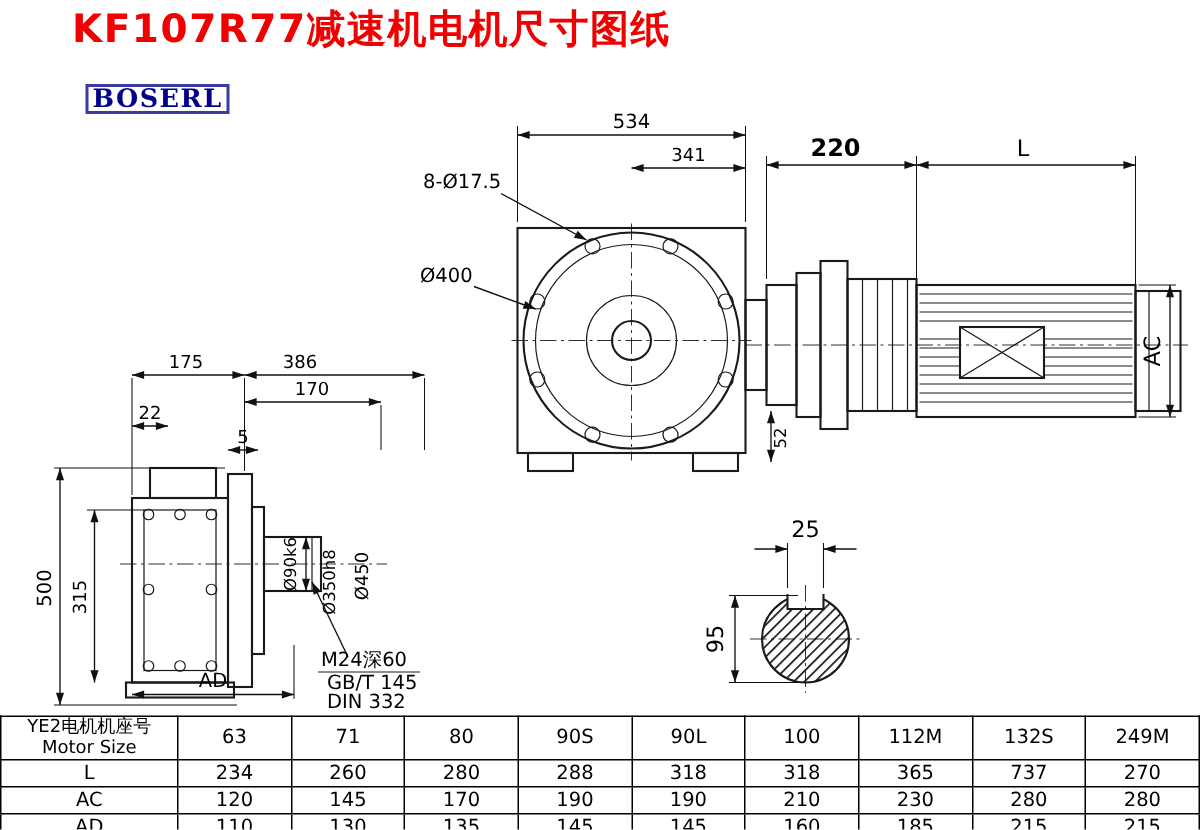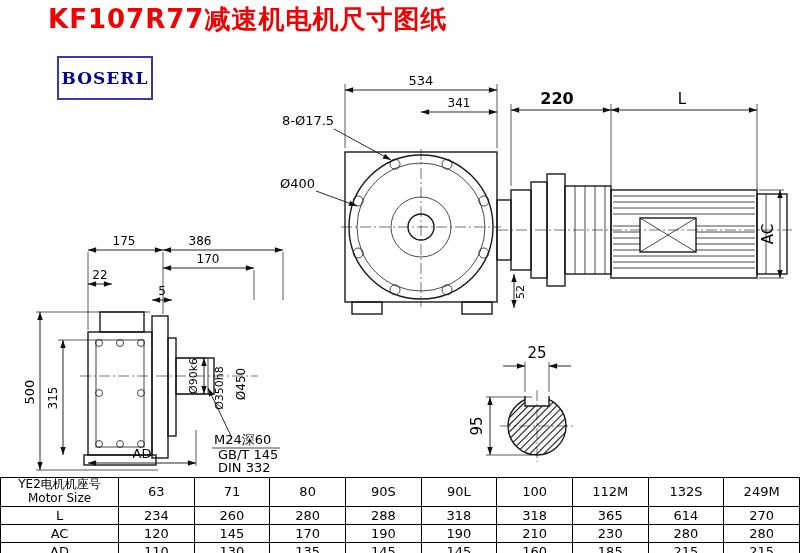--- a/index.html
+++ b/index.html
@@ -1,21 +1,21 @@
 <!DOCTYPE html>
 <html><head>
 <meta charset="utf-8">
 <style>
   *{margin:0;padding:0;box-sizing:border-box;}
   html,body{width:800px;height:553px;background:#fff;overflow:hidden;
     font-family:"DejaVu Sans","Liberation Sans",sans-serif;color:#000;}
   .page{position:relative;width:800px;height:553px;background:#fff;}
   .drawing-area{position:absolute;left:0;top:0;width:800px;height:477px;}
   .title{position:absolute;left:8px;top:2px;font-size:26px;font-weight:bold;color:#f00000;letter-spacing:1px;white-space:nowrap;margin-left:40px;}
-  .brand-box{position:absolute;left:57px;top:56px;width:96px;height:44px;border:2px solid #3a3aa0;
+  .brand-box{position:absolute;left:57px;top:56px;width:96px;height:20px;border:2px solid #3a3aa0;
     display:flex;align-items:center;justify-content:center;background:#fff;}
   .brand-box span{font-family:"DejaVu Serif","Liberation Serif",serif;font-size:17px;font-weight:bold;color:#00008b;letter-spacing:1px;}
   svg.draw{position:absolute;left:0;top:0;}
   
   .ol{fill:none;stroke:#1a1a1a;stroke-width:1.4;}
   .olf{fill:#fff;stroke:#1a1a1a;stroke-width:1.4;}
   .tl{fill:none;stroke:#1a1a1a;stroke-width:0.8;}
   .cl{fill:none;stroke:#1a1a1a;stroke-width:0.6;stroke-dasharray:11 3 2 3;}
   .dima{stroke:#111;stroke-width:0.9;fill:none;marker-start:url(#ar);marker-end:url(#ar);}
   .dime{stroke:#111;stroke-width:0.9;fill:none;marker-end:url(#ar);}
@@ -245,21 +245,21 @@
       </tr>
       <tr>
         <td>L</td>
         <td>234</td>
         <td>260</td>
         <td>280</td>
         <td>288</td>
         <td>318</td>
         <td>318</td>
         <td>365</td>
-        <td>614</td>
+        <td>737</td>
         <td>270</td>
       </tr>
       <tr>
         <td>AC</td>
         <td>120</td>
         <td>145</td>
         <td>170</td>
         <td>190</td>
         <td>190</td>
         <td>210</td>

